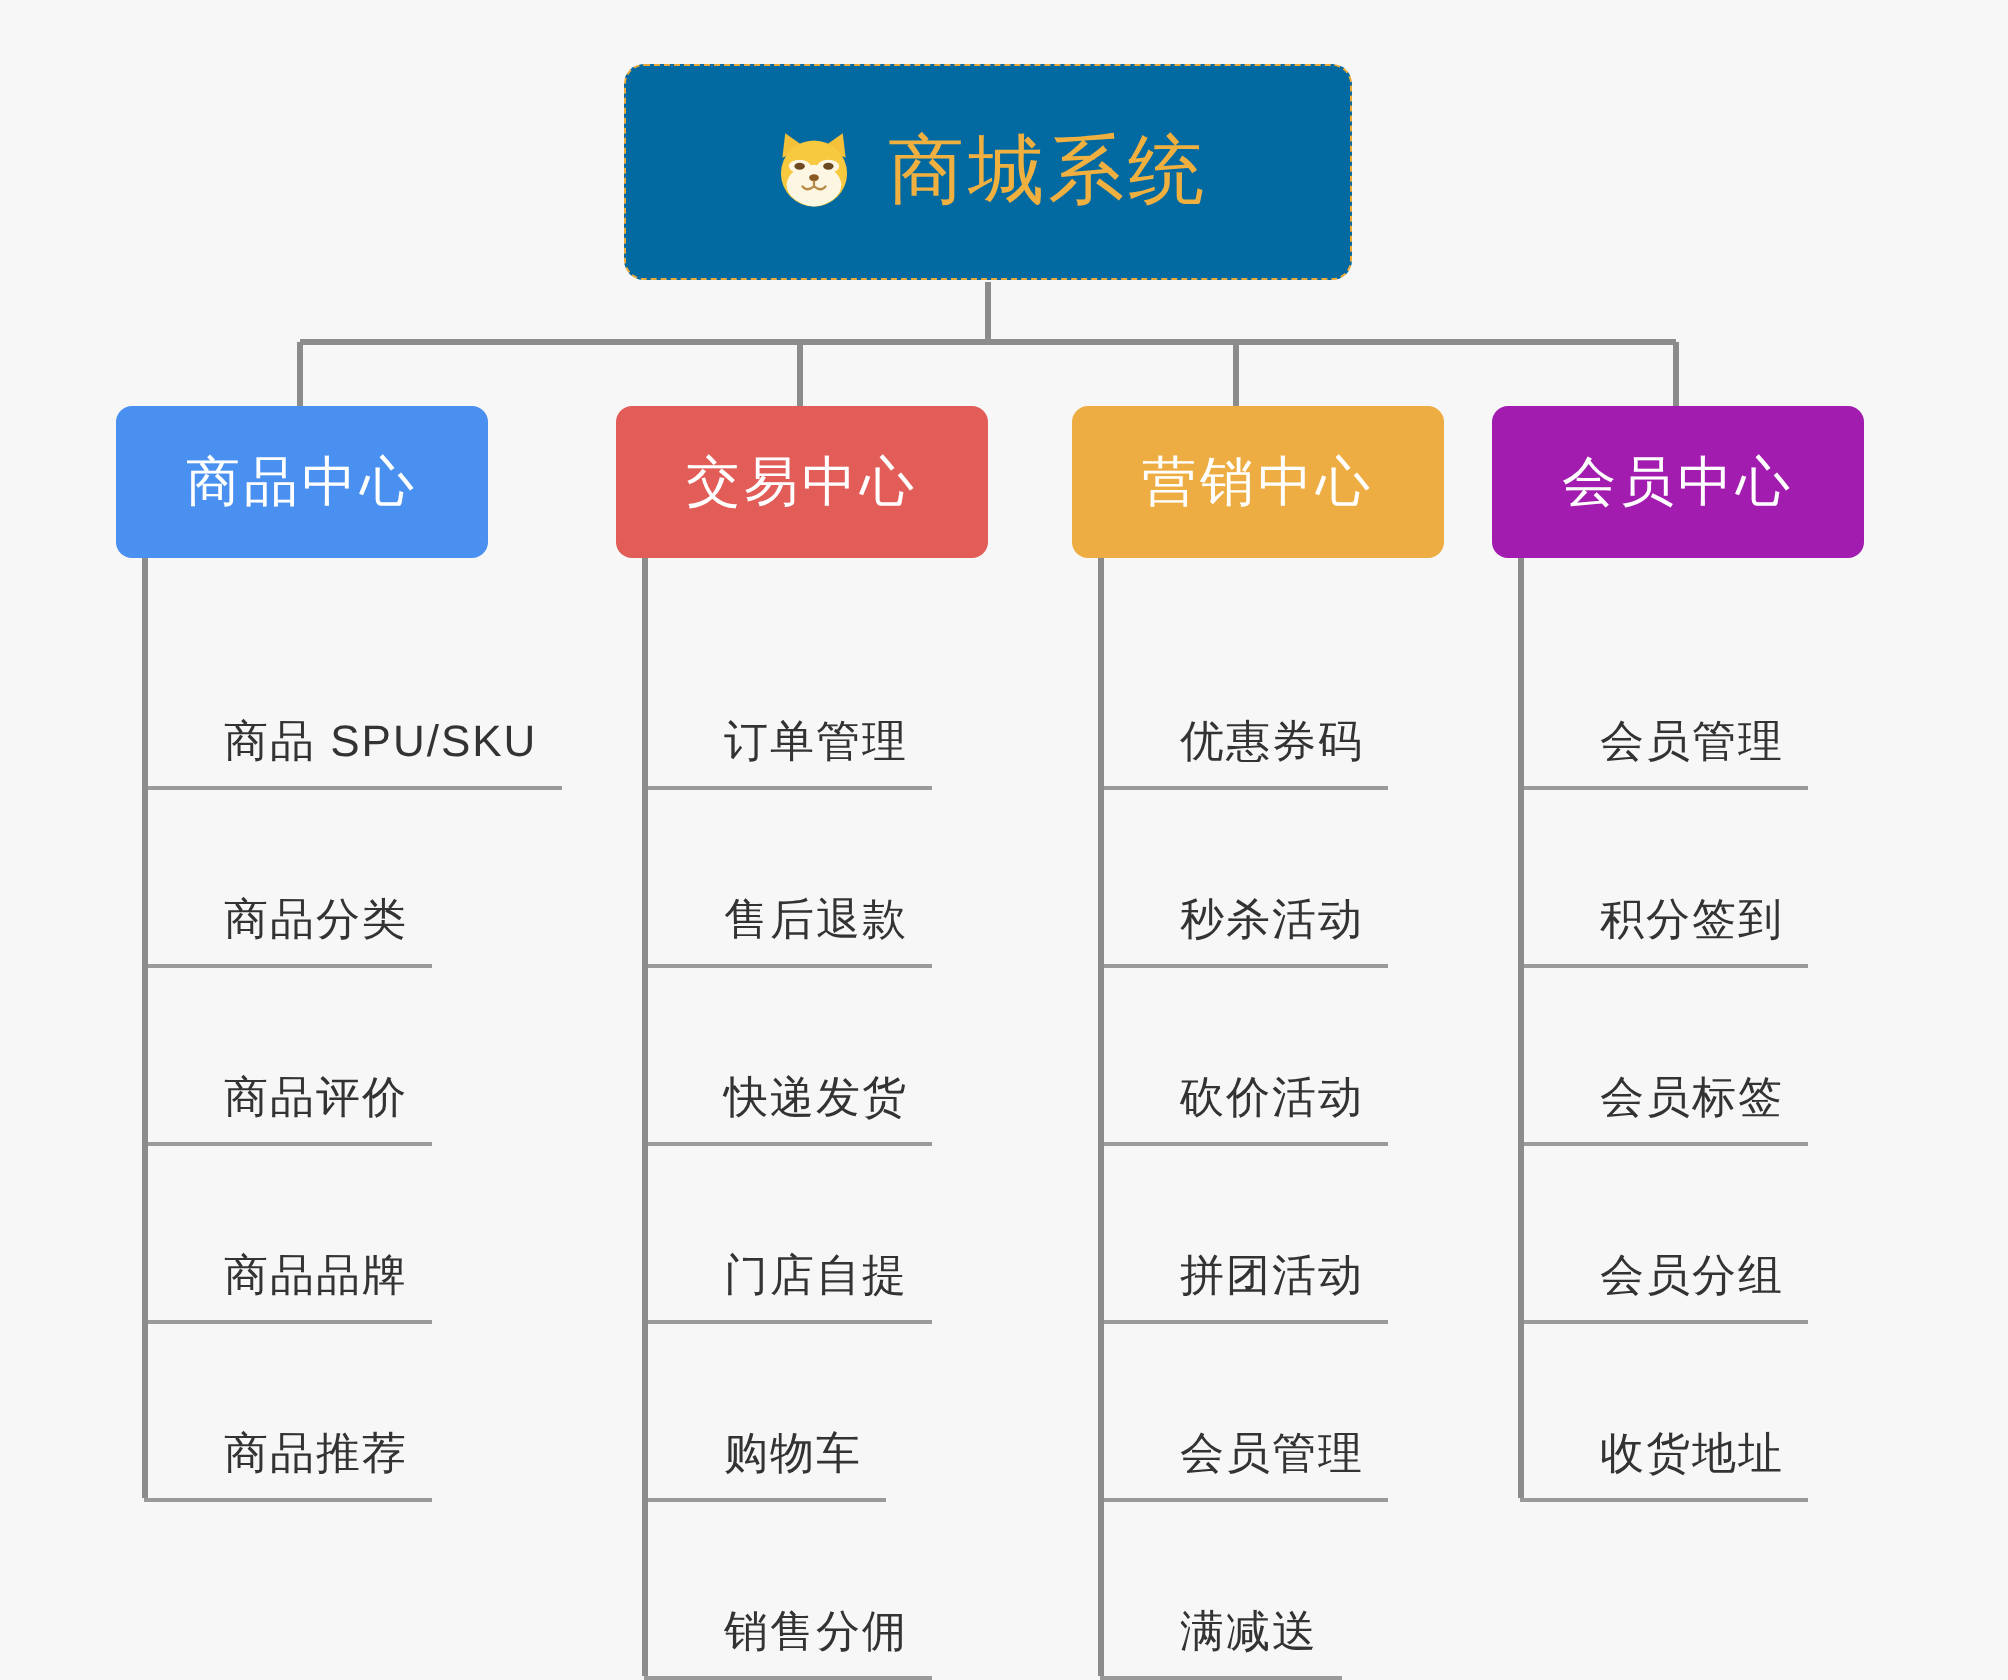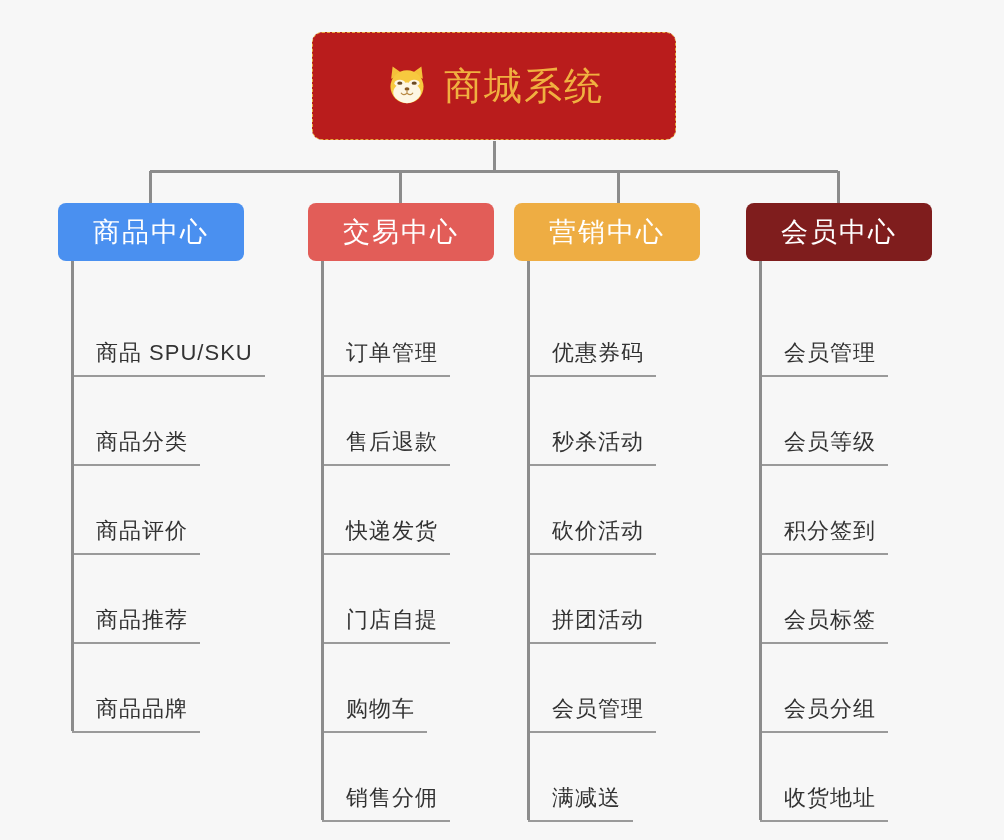--- a/index.html
+++ b/index.html
@@ -58,21 +58,21 @@
     height: 840px;
     pointer-events: none;
   }
 
   
   .column {
     position: absolute;
     top: 203px;
   }
   .cat-box {
-    height: 58px;
+    height: 76px;
     border-radius: 8px;
     display: flex;
     align-items: center;
     justify-content: center;
     color: #ffffff;
     font-size: 27px;
     letter-spacing: 2px;
     box-sizing: border-box;
   }
   .leaf-list {
@@ -95,31 +95,31 @@
     display: flex;
     align-items: flex-end;
     box-sizing: border-box;
   }
   .leaf-label {
     display: inline-block;
     font-size: 22px;
     color: #333333;
     letter-spacing: 1px;
     white-space: nowrap;
-    padding: 0 12px 7px 24px;
+    padding: 0 12px 7px 40px;
     border-bottom: 2px solid #9a9a9a;
   }
 
   
   #col-0 { left: 58px;  width: 186px; }
   #col-1 { left: 308px; width: 186px; }
-  #col-2 { left: 514px; width: 186px; }
+  #col-2 { left: 536px; width: 186px; }
   #col-3 { left: 746px; width: 186px; }
 </style>
-<style>.leaf-list:before{background:#8c8c8c;}.leaf-label{border-bottom-color:#9a9a9a;color:#333333;}#root-node{border-color:#e8a93b;background:#b91c1c;text-align:center;}#root-node .root-title{color:#f0b040;}body{background:#f7f7f7;}</style></head>
+<style>.leaf-list:before{background:#8c8c8c;}.leaf-label{border-bottom-color:#9a9a9a;color:#333333;}#root-node{border-color:#e8a93b;background:#0369a1;text-align:center;}#root-node .root-title{color:#f0b040;}body{background:#f7f7f7;}</style></head>
 <body>
 
 <div id="canvas">
 
   <svg id="wires" viewBox="0 0 1004 840" width="1004" height="840">
     <g stroke="#8c8c8c" stroke-width="3" fill="none" shape-rendering="crispEdges">
 
       <line x1="494" y1="141" x2="494" y2="171"></line>
 
       <line x1="150" y1="171" x2="838" y2="171"></line>
@@ -137,24 +137,24 @@
       <div class="leaf">
           <span class="leaf-label">商品 SPU/SKU</span>
         </div>
       <div class="leaf">
           <span class="leaf-label">商品分类</span>
         </div>
       <div class="leaf">
           <span class="leaf-label">商品评价</span>
         </div>
       <div class="leaf">
+          <span class="leaf-label">商品品牌</span>
+        </div>
+      <div class="leaf">
           <span class="leaf-label">商品推荐</span>
-        </div>
-      <div class="leaf">
-          <span class="leaf-label">商品品牌</span>
         </div>
     </div>
   </div>
 
   <div class="column" id="col-1">
     <div class="cat-box" style="background: rgb(226, 93, 88); text-align: right;">交易中心</div>
     <div class="leaf-list">
       <div class="leaf">
           <span class="leaf-label">订单管理</span>
         </div>
@@ -194,27 +194,24 @@
       <div class="leaf">
           <span class="leaf-label">会员管理</span>
         </div>
       <div class="leaf">
           <span class="leaf-label">满减送</span>
         </div>
     </div>
   </div>
 
   <div class="column" id="col-3">
-    <div class="cat-box" style="background: #7f1d1d;">会员中心</div>
+    <div class="cat-box" style="background: #a21caf;">会员中心</div>
     <div class="leaf-list">
       <div class="leaf">
           <span class="leaf-label">会员管理</span>
-        </div>
-      <div class="leaf">
-          <span class="leaf-label">会员等级</span>
         </div>
       <div class="leaf">
           <span class="leaf-label">积分签到</span>
         </div>
       <div class="leaf">
           <span class="leaf-label">会员标签</span>
         </div>
       <div class="leaf">
           <span class="leaf-label">会员分组</span>
         </div>

